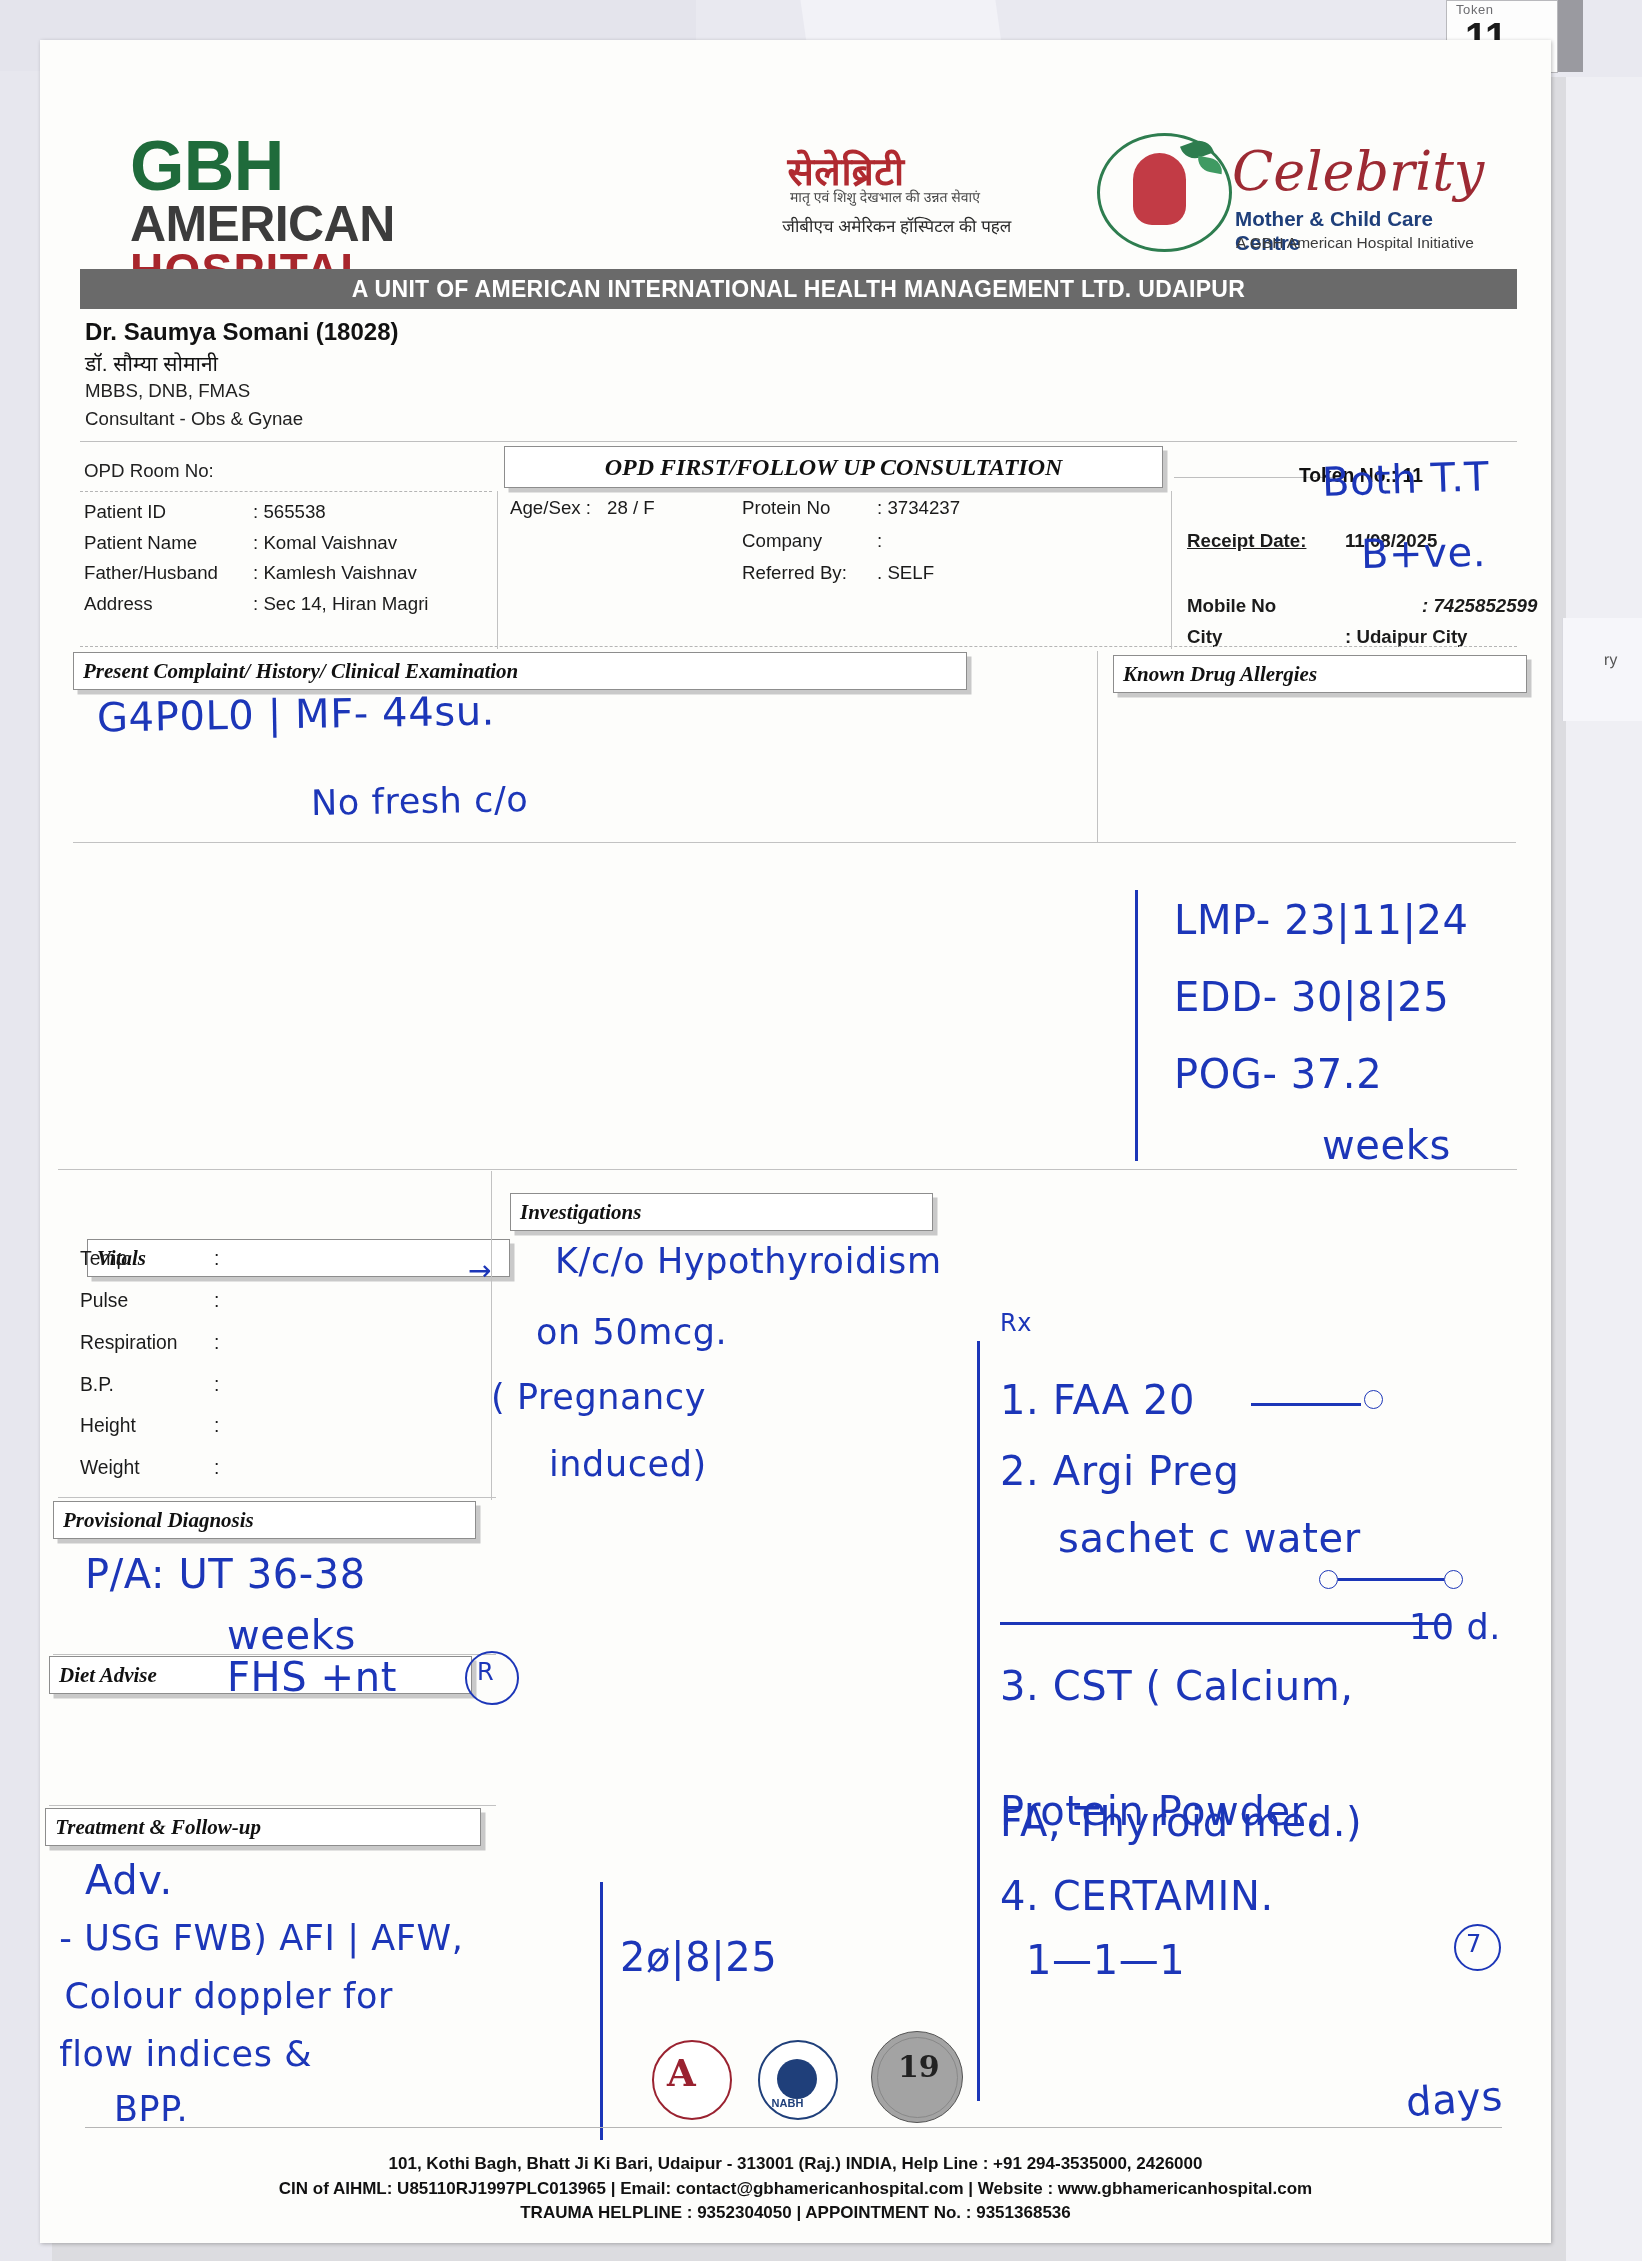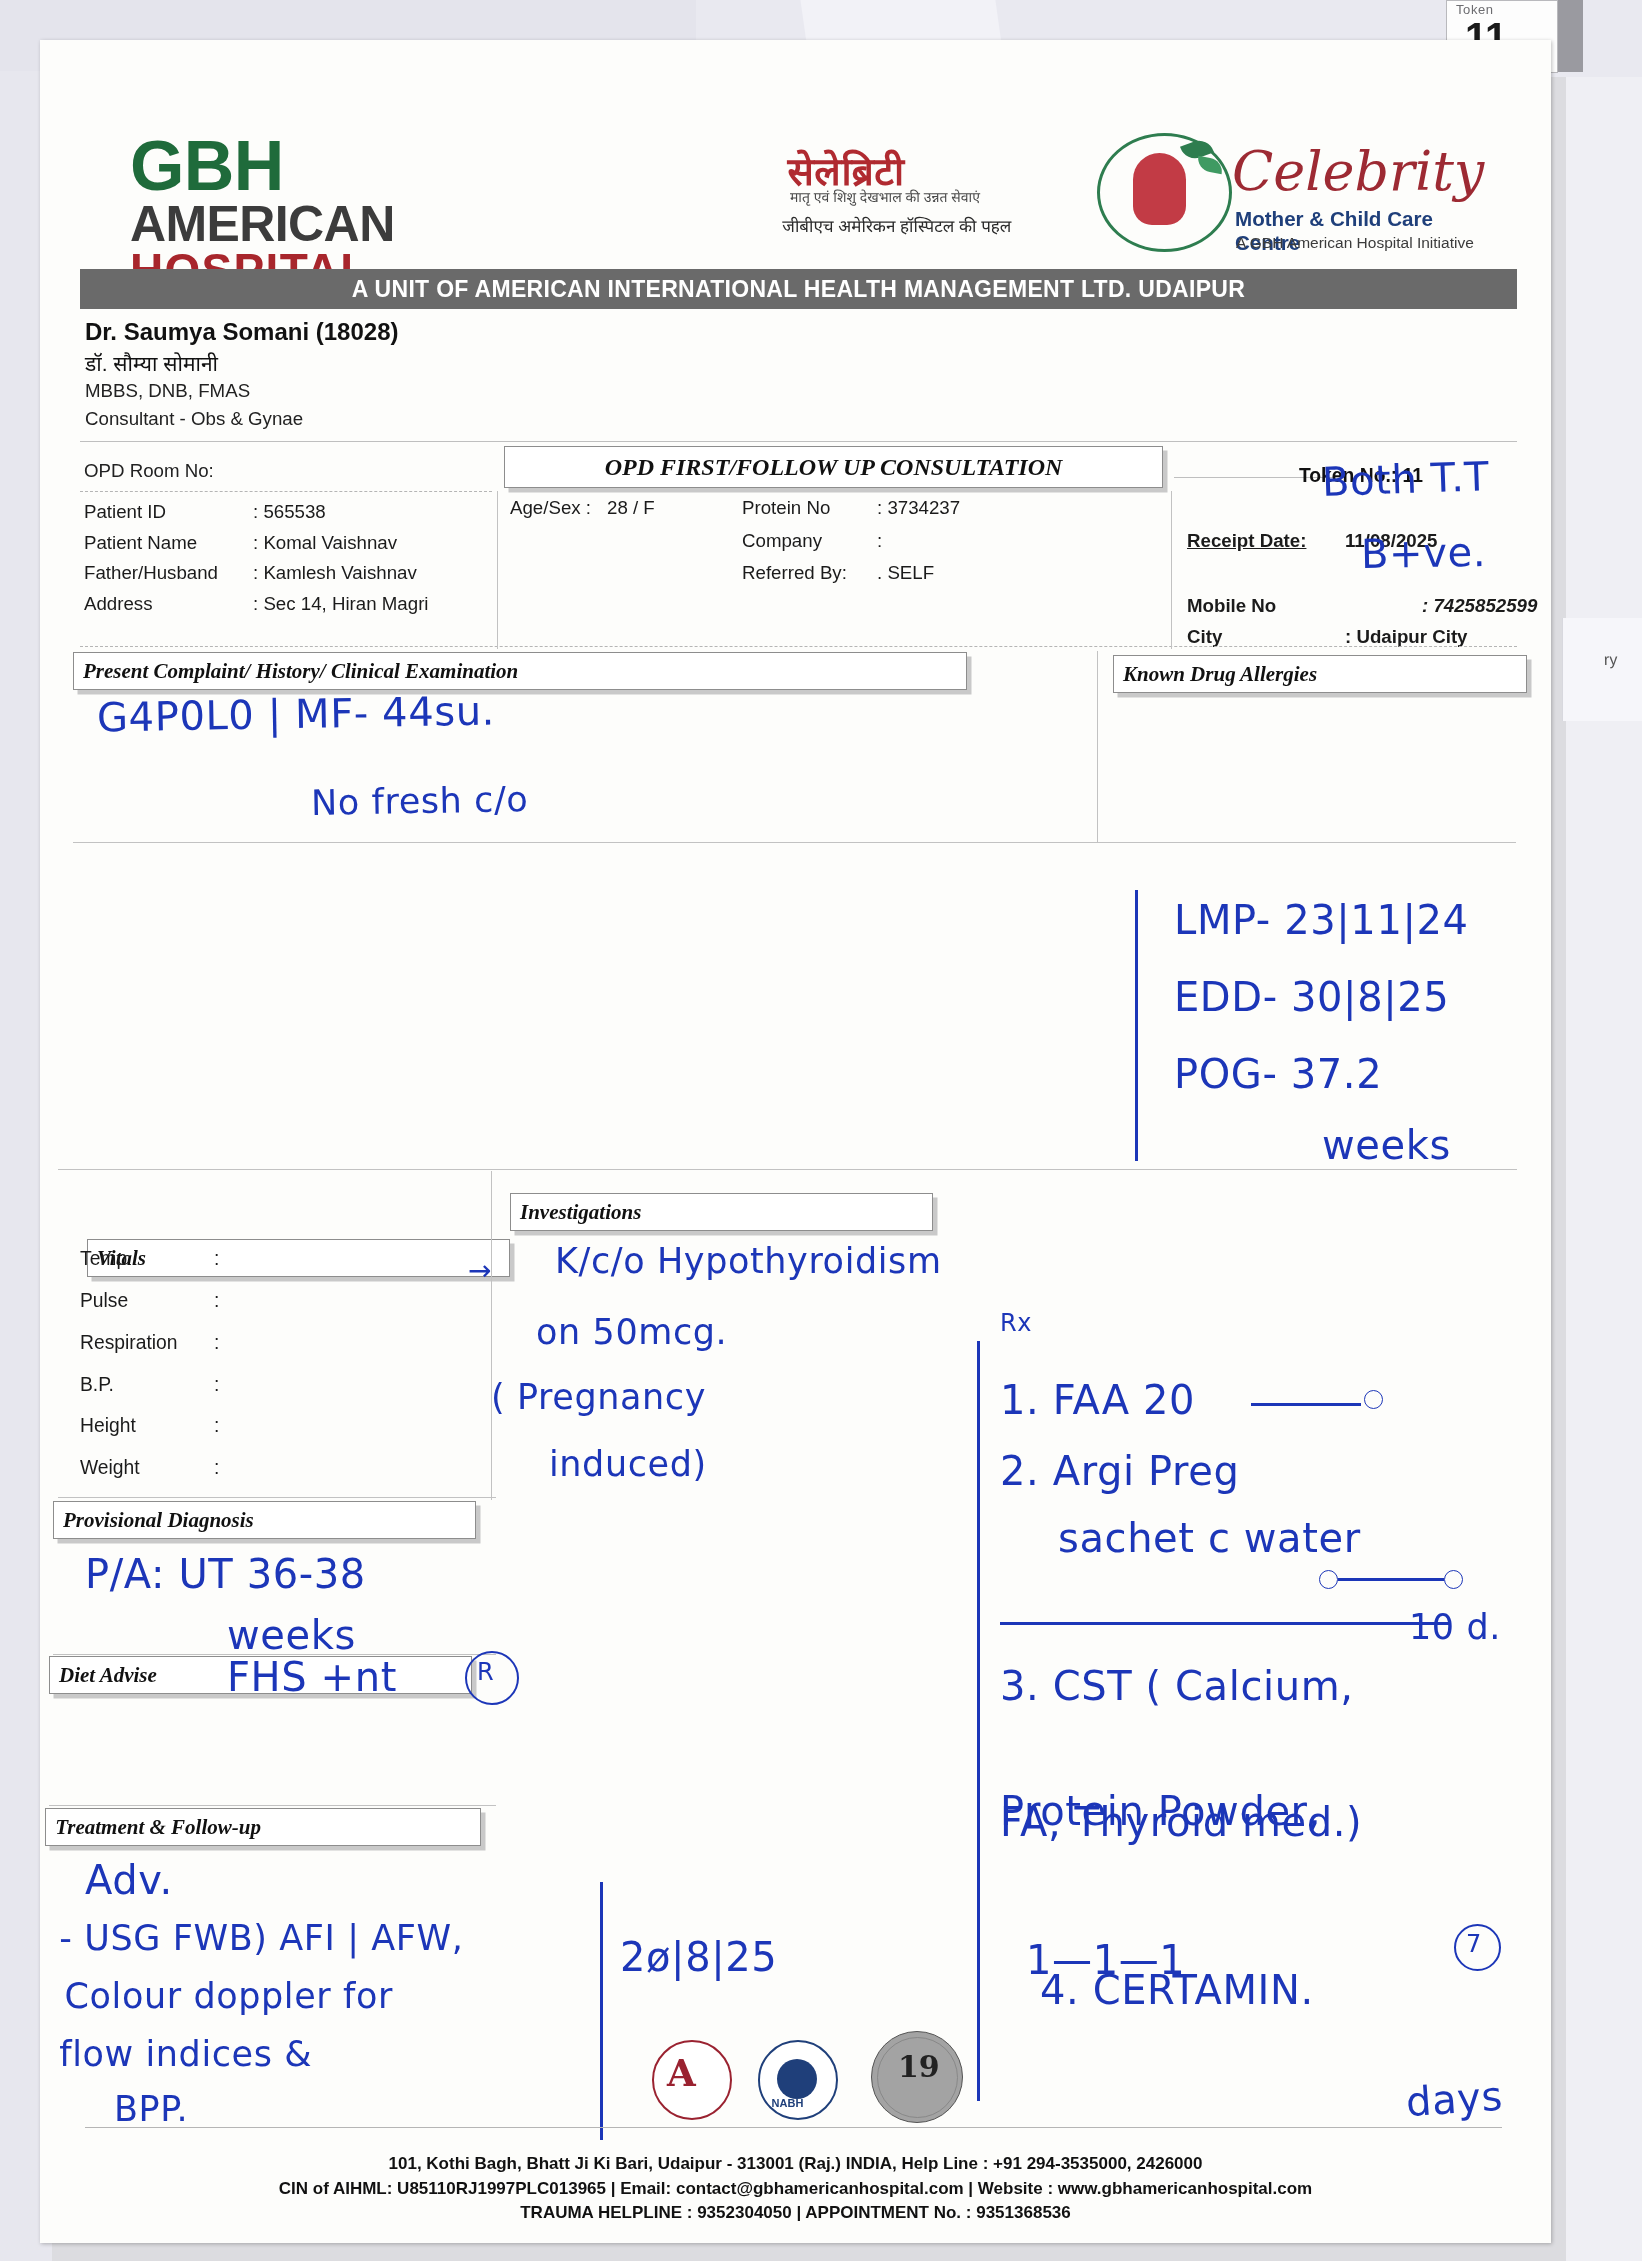--- a/index.html
+++ b/index.html
@@ -290,21 +290,21 @@
   <div class="sigcircle" style="left:1279px;top:1530px;width:17px;height:17px;border-width:1.9px;"></div>
   <div style="position:absolute;left:1298px;top:1538px;width:106px;height:2.6px;background:#1c36b8;"></div>
   <div class="sigcircle" style="left:1404px;top:1530px;width:17px;height:17px;border-width:1.9px;"></div>
   <div style="position:absolute;left:960px;top:1582px;width:451px;height:2.6px;background:#1c36b8;"></div>
   <div class="hw s1" style="left:1369px;top:1567px;">10 d.</div>
 
   <div class="hw big" style="left:960px;top:1623px;">3. CST ( Calcium,</div>
   <div class="hw big" style="left:960px;top:1748px;">Protein Powder,</div>
   <div class="hw big" style="left:960px;top:1759px;">FA, Thyroid med.)</div>
 
-  <div class="hw big" style="left:960px;top:1927px;margin-left:40px;">4. CERTAMIN.</div>
+  <div class="hw big" style="left:960px;top:1833px;">4. CERTAMIN.</div>
   <div class="hw big" style="left:986px;top:1897px;">1—1—1</div>
   <div class="sigcircle" style="left:1414px;top:1884px;width:43px;height:43px;"></div>
   <div class="hw s2" style="left:1426px;top:1890px;">7</div>
   <div class="hw big" style="left:1366px;top:2036px;transform:rotate(-4deg);">days</div>
 
   <div class="seal seal1">
     <div class="inner">A</div>
   </div>
   <div class="seal seal2">
     <div class="inner"></div>

